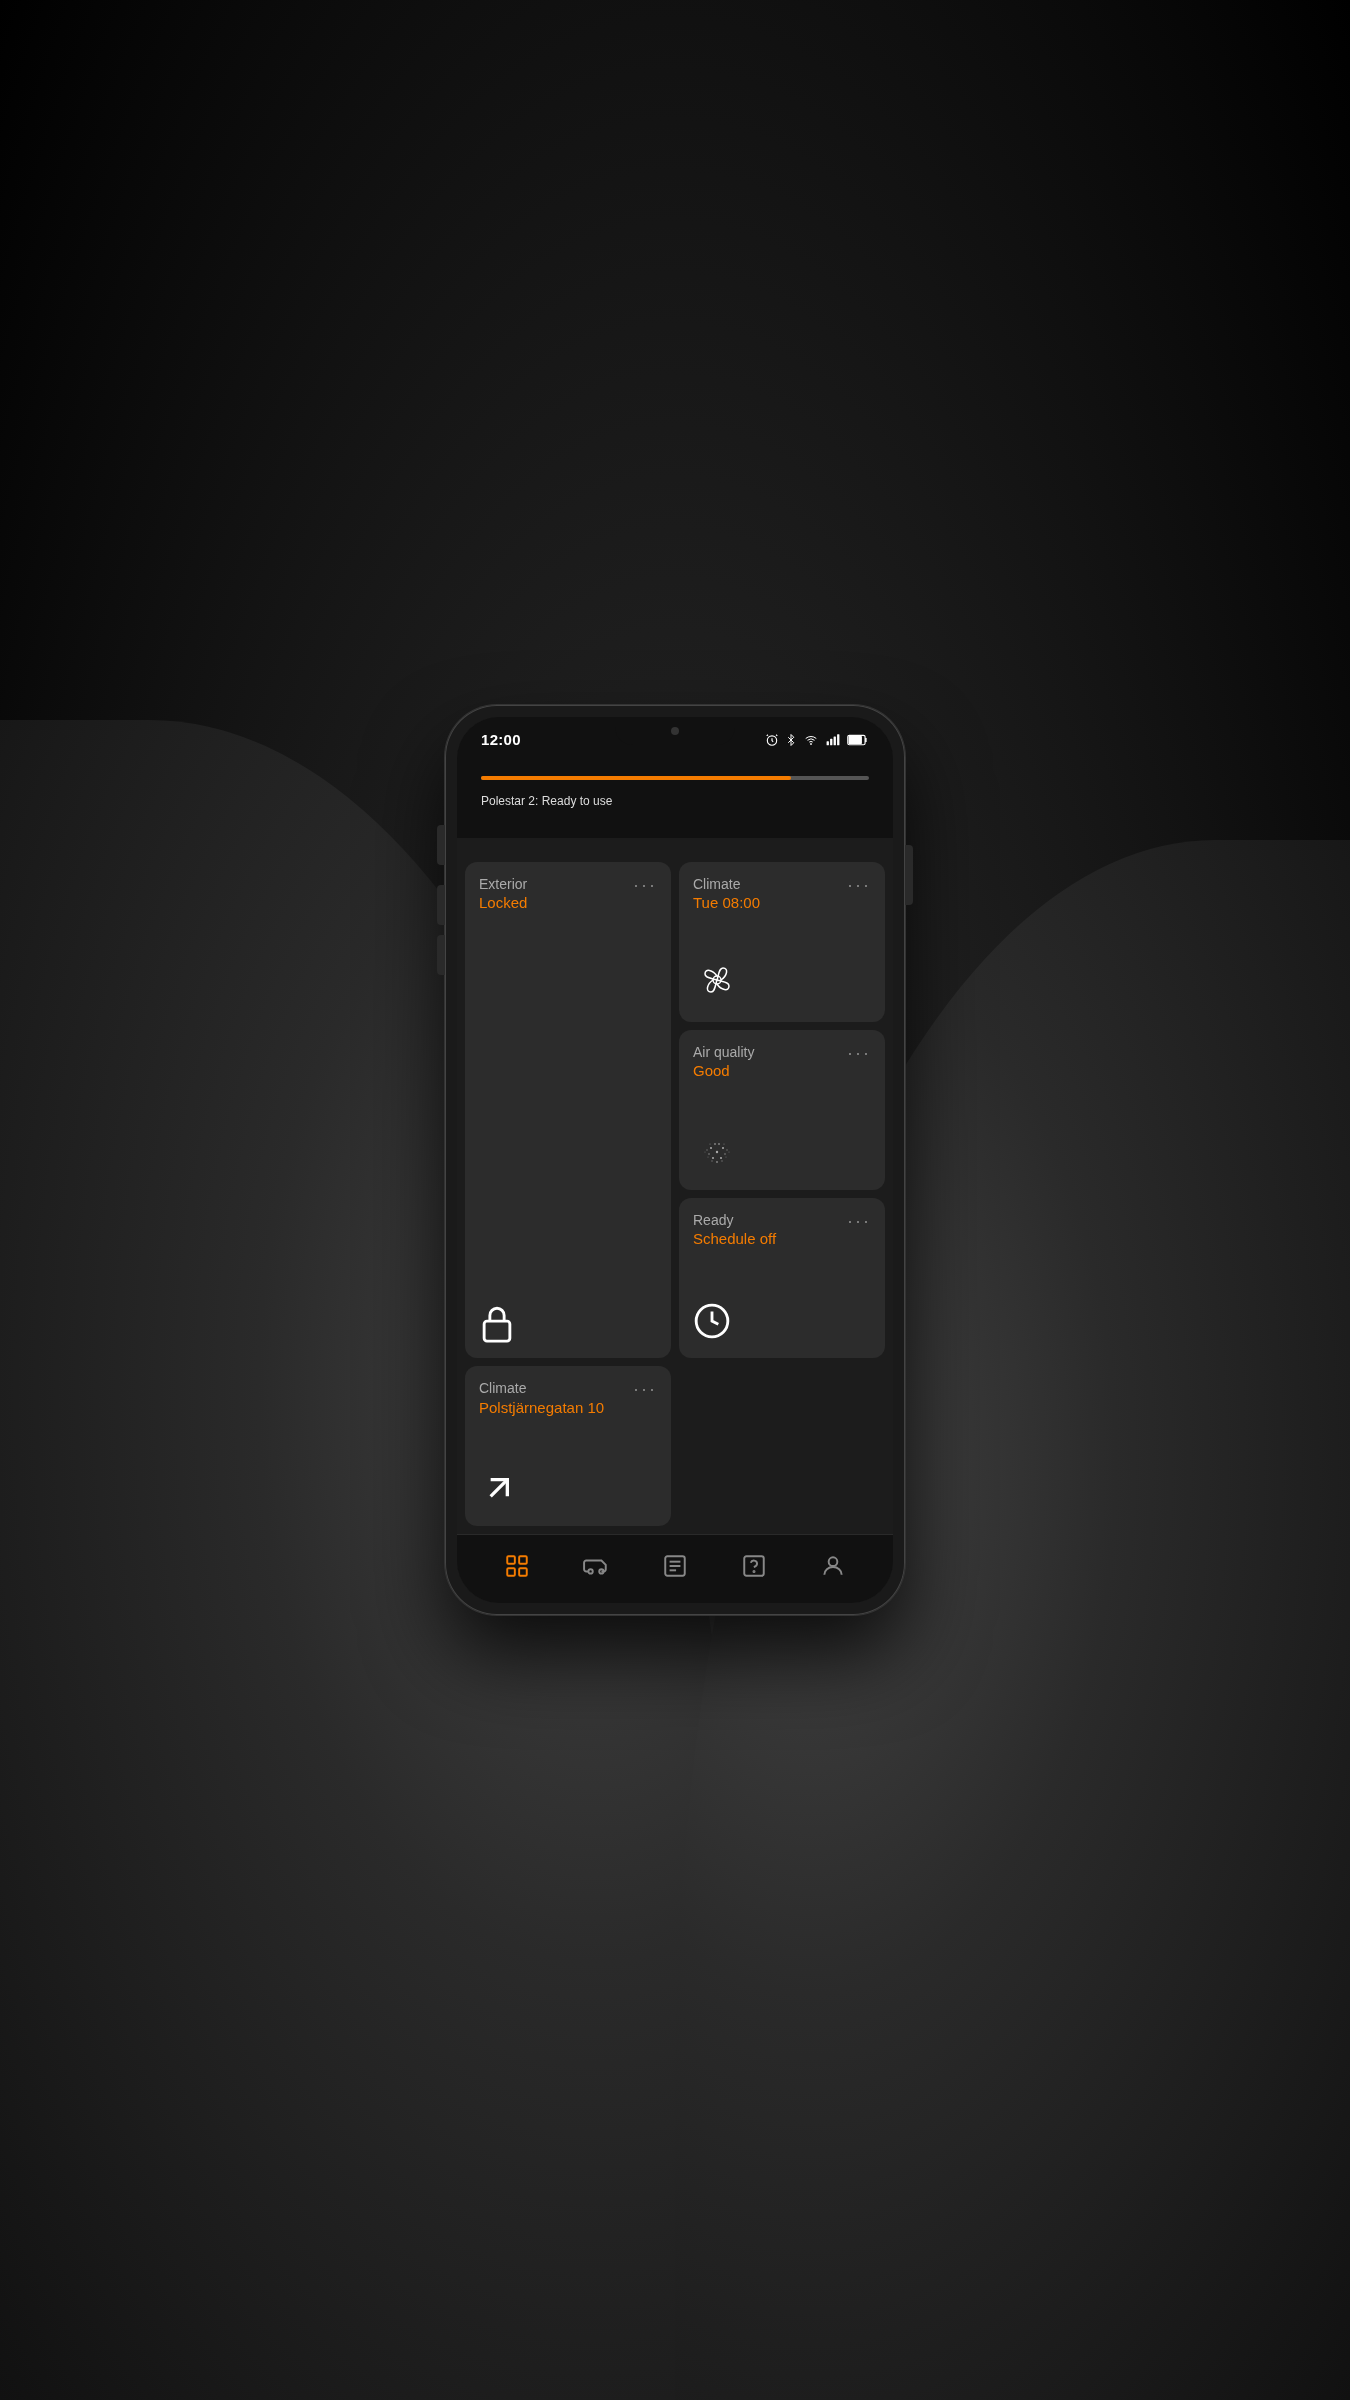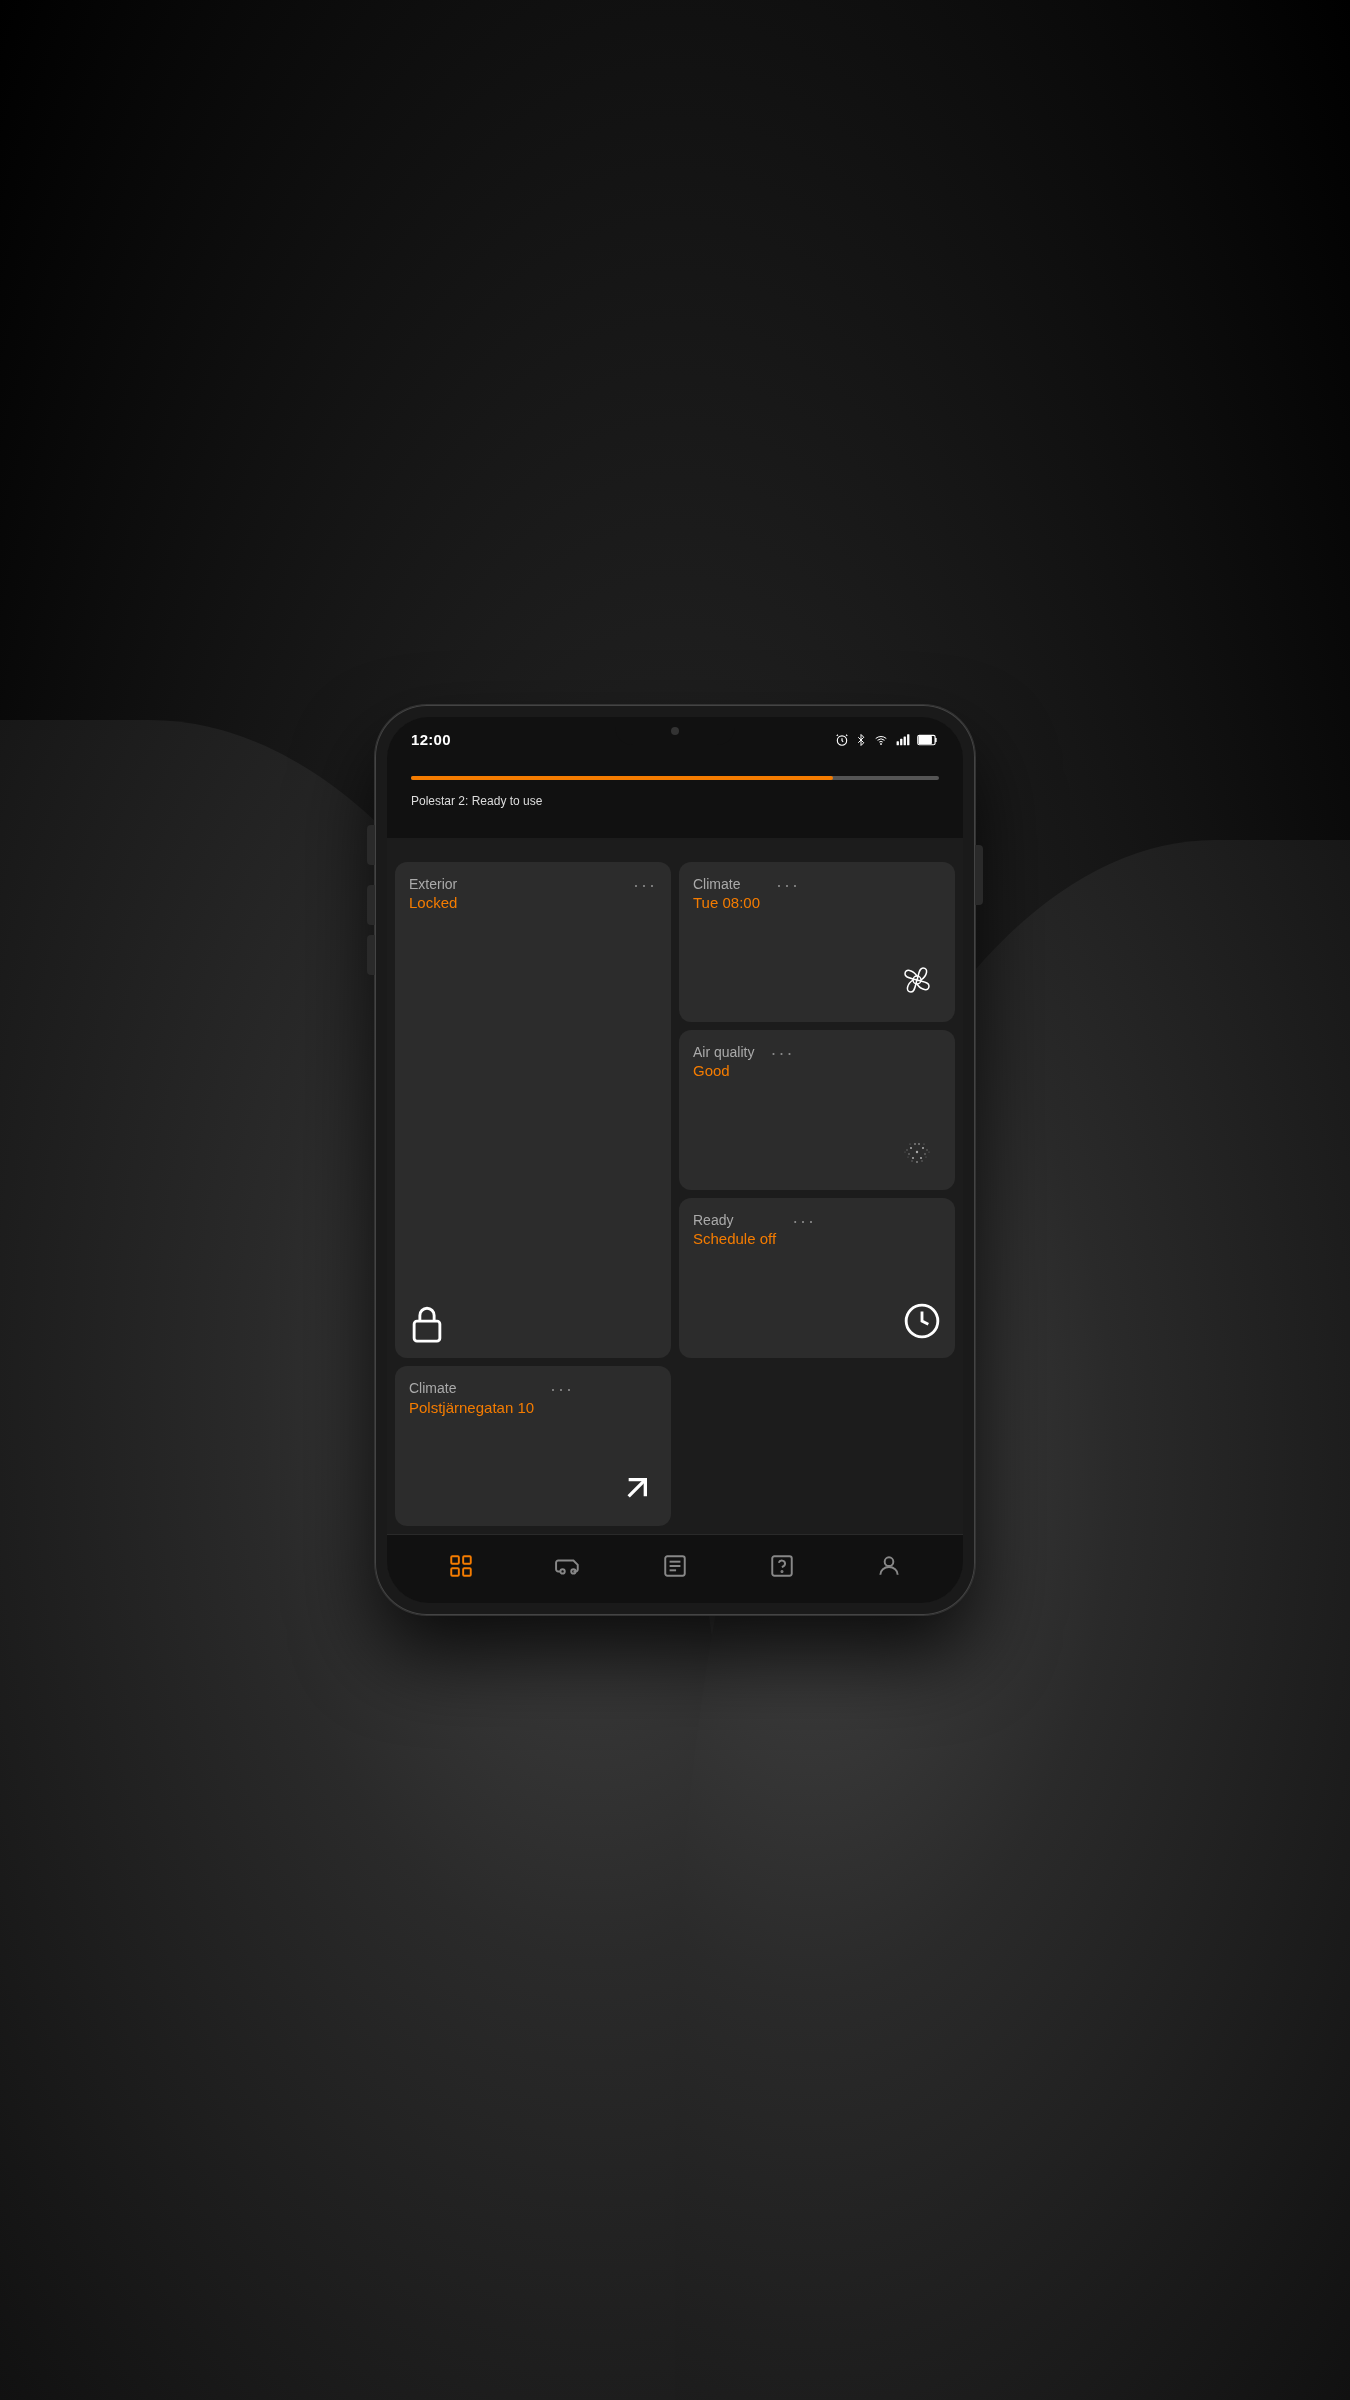--- a/index.html
+++ b/index.html
@@ -42,21 +42,21 @@
       width: 50%;
       height: 65%;
       background: radial-gradient(ellipse at 20% 40%, #444 0%, #2a2a2a 40%, #111 100%);
       border-radius: 80% 0 0 0;
       z-index: 1;
     }
 
     .phone-wrapper {
       position: relative;
       z-index: 10;
-      width: 600px;
+      width: 460px;
       margin-top: -80px;
     }
 
     .phone-outer {
       background: #1a1a1a;
       border-radius: 52px;
       padding: 12px;
       box-shadow:
         0 0 0 1px #333,
         0 40px 80px rgba(0,0,0,0.8),
@@ -173,21 +173,21 @@
       display: grid;
       grid-template-columns: 1fr 1fr;
       gap: 8px;
     }
 
     .tile {
       background: #2c2c2c;
       border-radius: 12px;
       padding: 14px;
       display: flex;
-      flex-direction: row;
+      flex-direction: column;
       justify-content: space-between;
       min-height: 160px;
       position: relative;
       cursor: pointer;
     }
 
     .tile-header {
       display: flex;
       justify-content: space-between;
       align-items: flex-start;

